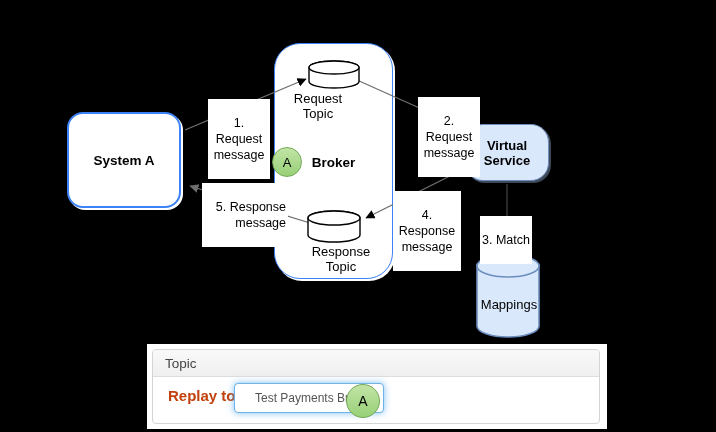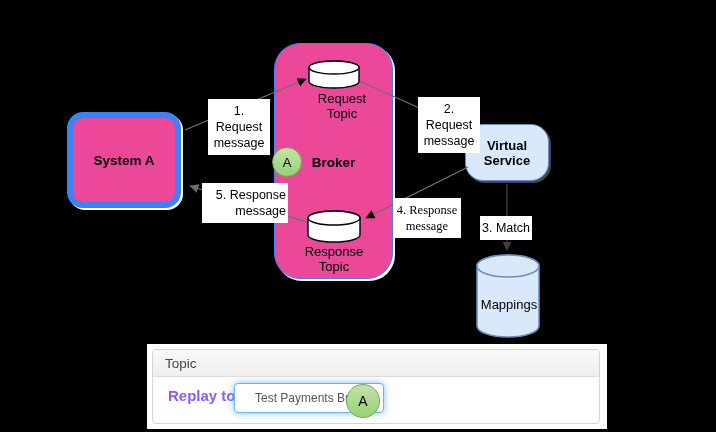--- a/index.html
+++ b/index.html
@@ -1,52 +1,52 @@
 <!DOCTYPE html>
 <html><head>
 <meta charset="utf-8">
 <style>
   html,body{margin:0;padding:0;background:#000;}
   #stage{position:relative;width:716px;height:432px;background:#000;overflow:hidden;
          font-family:"Liberation Sans","DejaVu Sans",sans-serif;color:#000;}
   #stage *{box-sizing:border-box;}
 
   
-  .node{position:absolute;background:#ec4899;border:6px solid #3b82f6;
+  .node{position:absolute;background:#ffffff;border:2px solid #3b82f6;
         display:flex;align-items:center;justify-content:center;text-align:center;}
   .system-a{left:67px;top:112px;width:114px;height:96px;border-radius:16px;
             font-weight:bold;font-size:13.5px;z-index:1;
             box-shadow:2px 2px 0 0 #fff,3px 3px 0 0 #000;}
   .broker-box{left:274px;top:43px;width:119px;height:236px;border-radius:26px;
               border-width:1.5px;z-index:1;box-shadow:2px 2px 0 0 #fff,3px 3px 0 0 #000;}
   .broker-label{position:absolute;left:274px;top:155px;width:119px;text-align:center;
                 font-weight:bold;font-size:13.5px;z-index:4;}
   .virtual-service{left:465px;top:124px;width:84px;height:57px;background:#dae8fc;
                    border:1px solid #6c8ebf;border-radius:18px;font-weight:bold;
                    font-size:13px;line-height:15px;white-space:pre-line;z-index:1;
                    box-shadow:2px 2px 0 0 rgba(140,160,190,.45);}
 
   
   .cyl{position:absolute;z-index:3;}
   .cyl-caption{position:absolute;z-index:4;text-align:center;font-size:13px;
                line-height:15px;white-space:pre-line;}
-  .request-topic-caption{left:292px;top:91px;width:100px;}
-  .response-topic-caption{left:284px;top:244px;width:100px;}
+  .request-topic-caption{left:268px;top:91px;width:100px;}
+  .response-topic-caption{left:291px;top:244px;width:100px;}
   .mappings-caption{left:477px;top:297px;width:64px;}
 
   
   .connectors{position:absolute;left:0;top:0;z-index:2;pointer-events:none;}
 
   
   .edge-label{position:absolute;background:#fff;color:#000;font-size:12.5px;
               line-height:16px;text-align:center;white-space:pre-line;
-              padding:4px 2px;z-index:4;}
+              padding:16px 2px;z-index:4;}
   .el-1{left:208px;top:99px;width:62px;}
   .el-2{left:396px;top:97px;width:62px;margin-left:22px;}
-  .el-4{left:393px;top:198px;width:68px;font-family:Liberation Serif, serif;}
+  .el-4{left:393px;top:191px;width:68px;}
   .el-5{left:202px;top:183px;width:86px;text-align:right;}
   .el-3{left:480px;top:216px;}
 
   
   .badge-a{position:absolute;border-radius:50%;display:flex;align-items:center;
            justify-content:center;color:#000;
            background:linear-gradient(180deg,#c2e4a6 0%,#97d077 100%);
            border:1px solid #74a857;}
   .badge-diagram{left:272px;top:147px;width:30px;height:30px;font-size:13px;z-index:5;}
   .badge-panel{left:193px;top:7px;width:34px;height:34px;font-size:14px;z-index:9;}
@@ -54,21 +54,21 @@
   
   .bottom-strip{position:absolute;left:147px;top:344px;width:460px;height:85px;
                 background:#fff;z-index:6;}
   .panel{position:absolute;left:5px;top:5px;width:448px;height:75px;background:#fff;
          border:1px solid #d4d4d4;border-radius:4px;}
   .panel-heading{height:27px;background:linear-gradient(#f9f9f9,#efefef);
                  border-bottom:1px solid #ddd;border-radius:3px 3px 0 0;
                  padding:6px 12px 0;font-size:13.5px;color:#444;}
   .panel-body{position:relative;height:46px;}
   .replay-label{position:absolute;left:15px;top:10px;font-weight:bold;
-                font-size:15px;color:#8b5cf6;}
+                font-size:15px;color:#c2410c;}
   .topic-select{position:absolute;left:81px;top:6px;width:150px;height:30px;
                 background:#fff;border:1px solid #6db3e8;border-radius:4px;
                 box-shadow:0 0 7px rgba(82,168,236,.75);color:#555;font-size:12px;
                 line-height:28px;padding-left:20px;cursor:pointer;overflow:hidden;
                 white-space:nowrap;z-index:8;}
   .caret{position:absolute;right:7px;top:12px;width:0;height:0;
          border-left:5px solid transparent;border-right:5px solid transparent;
          border-top:6px solid #333;}
 </style>
 </head>

